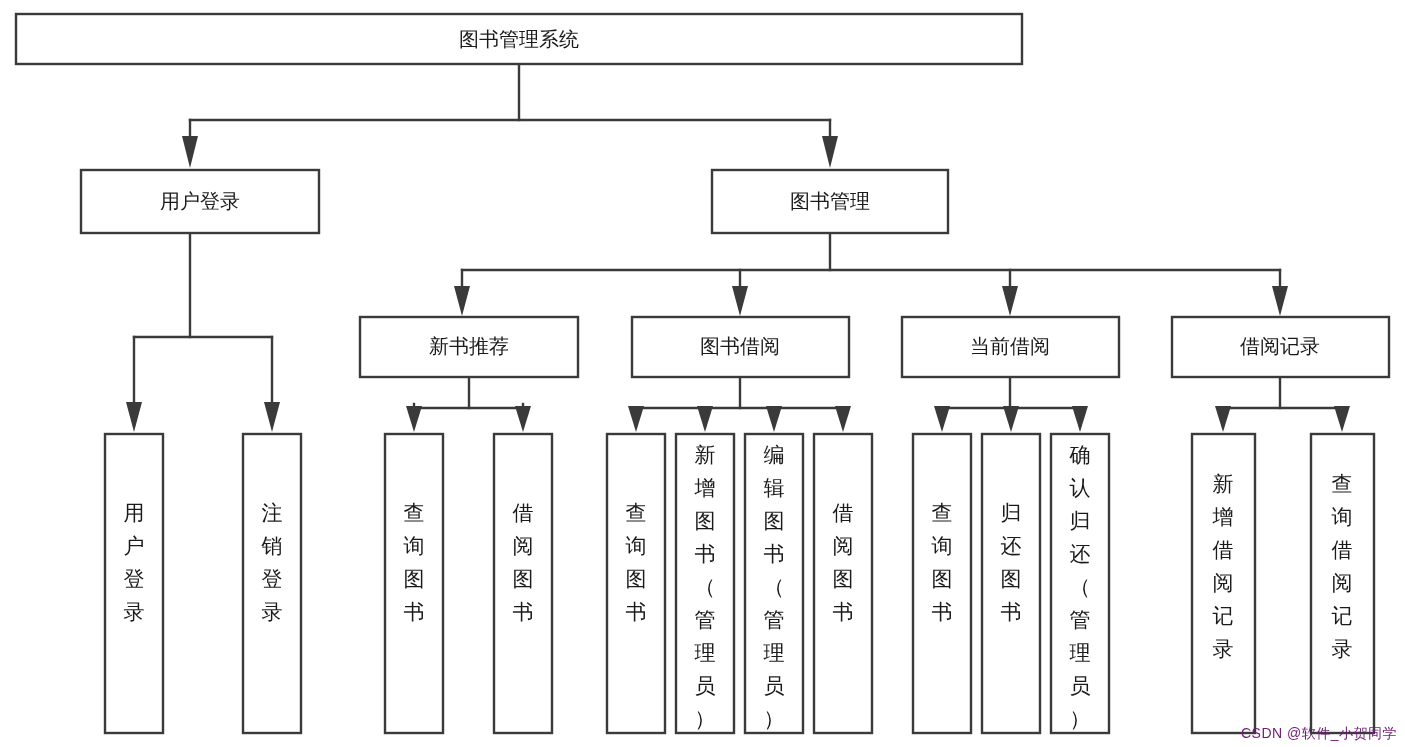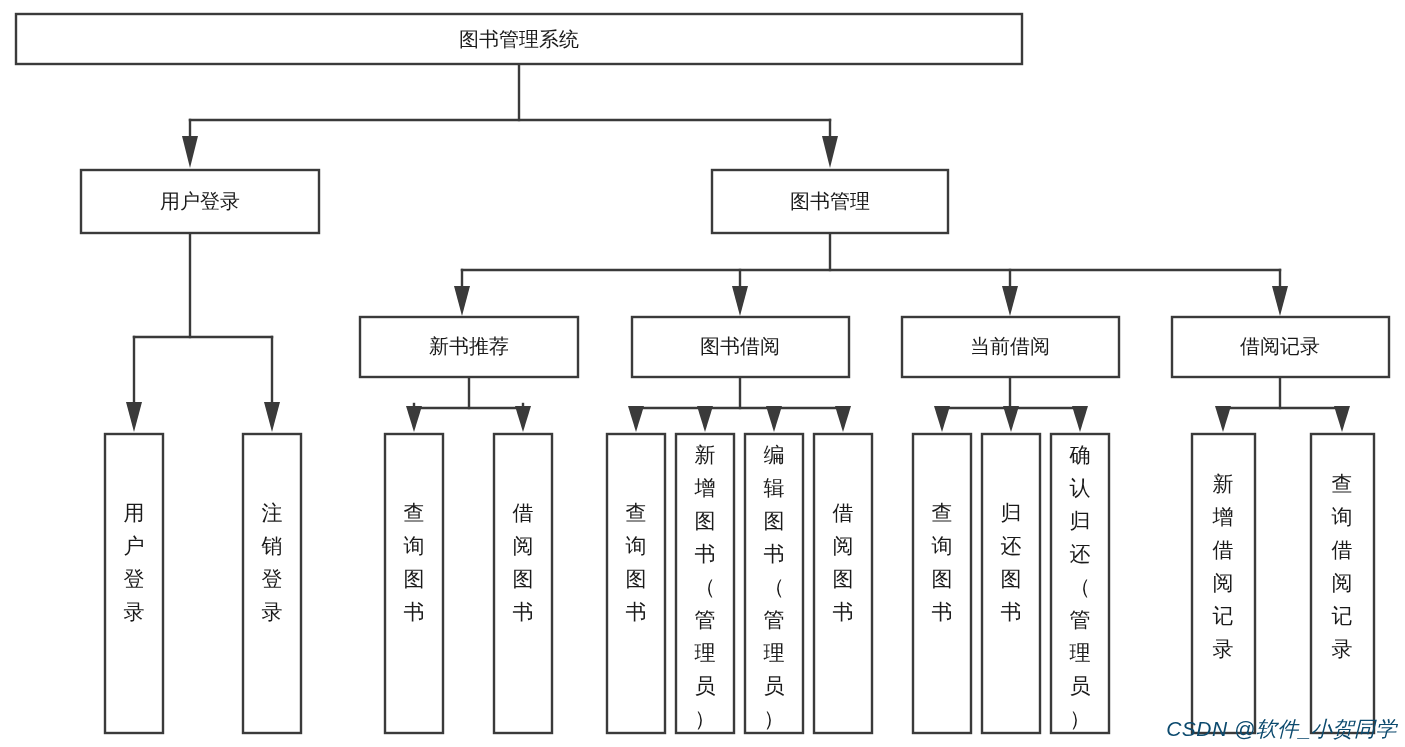--- a/index.html
+++ b/index.html
@@ -54,26 +54,25 @@
     text-anchor: middle;
   }
   text.box-label-vertical tspan {
     text-anchor: middle;
   }
   .watermark {
     position: absolute;
     right: 8px;
     bottom: 4px;
     font-family: "Liberation Sans", "DejaVu Sans", sans-serif;
-    font-size: 21px;
-    color: #0c4a6e;
+    font-size: 14px;
+    color: #701a75;
     letter-spacing: 0.5px;
     white-space: nowrap;
     user-select: none;
-    font-style: italic;
   }
 </style>
 </head>
 <body>
 
 <div id="diagram-root">
 
   <svg class="flowchart" viewBox="0 0 1405 747" xmlns="http://www.w3.org/2000/svg">
 
     <g>

